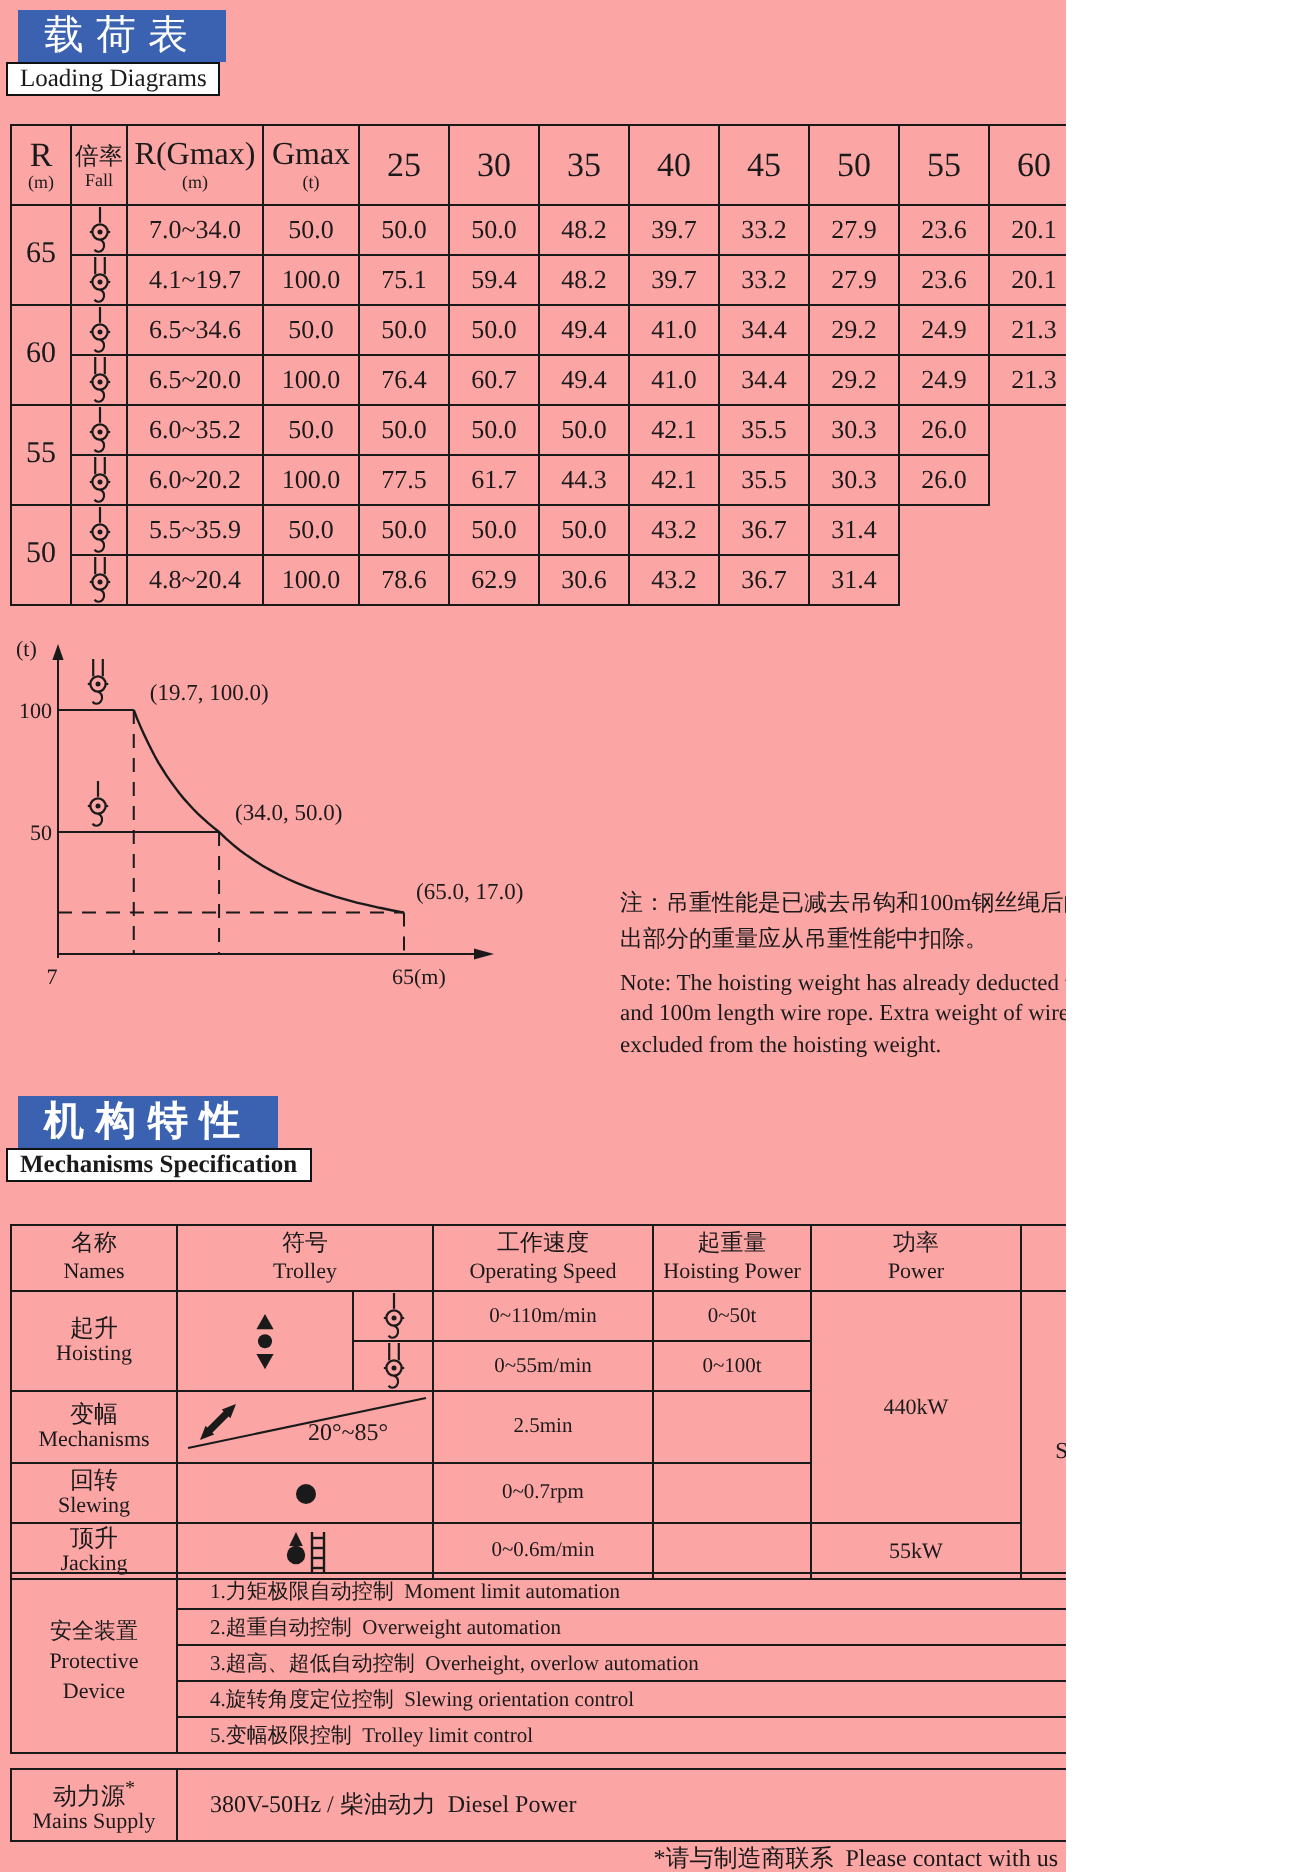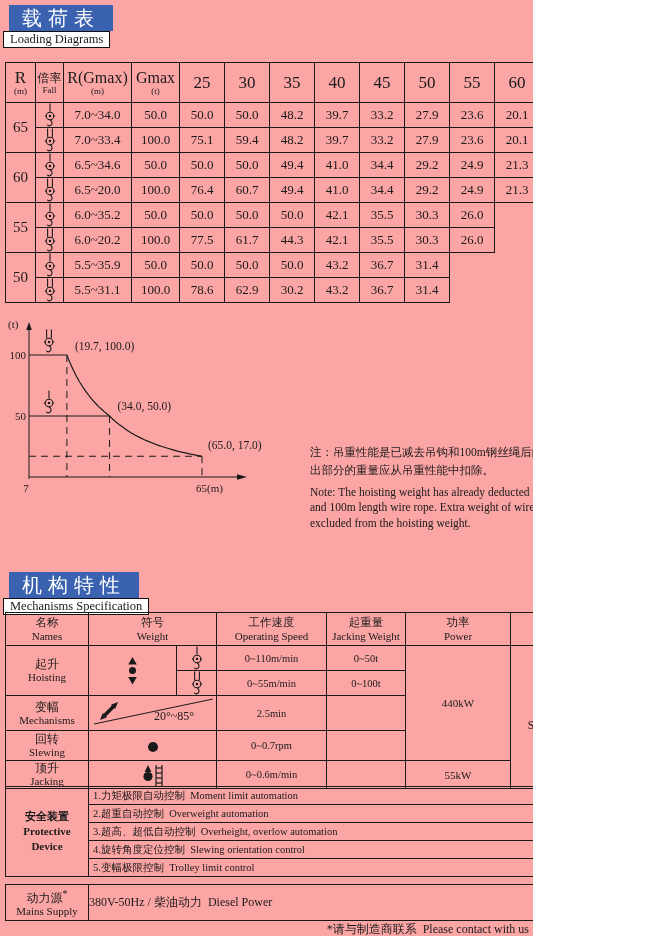--- a/index.html
+++ b/index.html
@@ -34,26 +34,26 @@
   .mech-table{position:absolute;left:5px;top:612px;width:608px;}
   .mech-table .mh-cn{font-size:11.5px;line-height:15px;}
   .mech-table .mh-en{font-size:11px;line-height:13px;text-align:center;}
   .mname .cn{font-size:12px;line-height:14px;display:block;}
   .mname .en{font-size:11px;line-height:13px;display:block;}
   .spd{font-size:10.5px;}
   .pwr{font-size:11px;}
   .note-cell{font-size:11.5px;line-height:16px;}
   
   .prot-table{position:absolute;left:5px;top:786px;width:608px;}
-  .prot-table .pitem{text-align:left;font-size:10.5px;padding-left:4px;white-space:pre;}
-  .prot-table .mname{font-size:11px;line-height:15px;font-weight:bold;}
+  .prot-table .pitem{text-align:left;font-size:10.5px;padding-left:16px;white-space:pre;}
+  .prot-table .mname{font-size:11px;line-height:15px;}
   
   .mains-table{position:absolute;left:5px;top:884px;width:608px;}
   .mains-table .mname{font-size:11.5px;line-height:15px;}
-  .mains-table .mval{text-align:left;font-size:12px;padding-left:0;white-space:pre;}
+  .mains-table .mval{text-align:left;font-size:12px;padding-left:16px;white-space:pre;}
   
   .footer{position:absolute;right:4px;top:921px;font-size:12px;white-space:pre;}
 </style>
 </head>
 <body>
 
 <div class="page">
 
   <div class="badge" style="top:5px;">
     <span class="badge-cn">载荷表</span>
@@ -129,21 +129,21 @@
         <tr style="height:24px">
           <td><svg width="14" height="24" viewBox="0 0 14 24" style="vertical-align:middle">
               <line x1="4.6" y1="0.5" x2="4.6" y2="9.2" stroke="#1a1a1a" stroke-width="1.1" fill="none"></line>
               <line x1="9.4" y1="0.5" x2="9.4" y2="9.2" stroke="#1a1a1a" stroke-width="1.1" fill="none"></line>
               <circle cx="7" cy="13" r="3.8" stroke="#1a1a1a" stroke-width="1.1" fill="none"></circle>
               <circle cx="7" cy="13" r="1.25" fill="#1a1a1a"></circle>
               <line x1="1.9" y1="13" x2="3.2" y2="13" stroke="#1a1a1a" stroke-width="1.1" fill="none"></line>
               <line x1="10.8" y1="13" x2="12.1" y2="13" stroke="#1a1a1a" stroke-width="1.1" fill="none"></line>
               <path d="M7 16.9 C 9.1 17.7 9.7 20.1 8.3 21.9 C 7.1 23.3 5.1 23.1 4.3 21.8" stroke="#1a1a1a" stroke-width="1.1" fill="none"></path>
             </svg></td>
-          <td class="val">7.0~33.4</td>
+          <td class="val">4.1~19.7</td>
           <td class="val">100.0</td>
           <td class="val">75.1</td>
           <td class="val">59.4</td>
           <td class="val">48.2</td>
           <td class="val">39.7</td>
           <td class="val">33.2</td>
           <td class="val">27.9</td>
           <td class="val">23.6</td>
           <td class="val">20.1</td>
           <td class="val">17.0</td>
@@ -252,25 +252,25 @@
         <tr style="height:24px">
           <td><svg width="14" height="24" viewBox="0 0 14 24" style="vertical-align:middle">
               <line x1="4.6" y1="0.5" x2="4.6" y2="9.2" stroke="#1a1a1a" stroke-width="1.1" fill="none"></line>
               <line x1="9.4" y1="0.5" x2="9.4" y2="9.2" stroke="#1a1a1a" stroke-width="1.1" fill="none"></line>
               <circle cx="7" cy="13" r="3.8" stroke="#1a1a1a" stroke-width="1.1" fill="none"></circle>
               <circle cx="7" cy="13" r="1.25" fill="#1a1a1a"></circle>
               <line x1="1.9" y1="13" x2="3.2" y2="13" stroke="#1a1a1a" stroke-width="1.1" fill="none"></line>
               <line x1="10.8" y1="13" x2="12.1" y2="13" stroke="#1a1a1a" stroke-width="1.1" fill="none"></line>
               <path d="M7 16.9 C 9.1 17.7 9.7 20.1 8.3 21.9 C 7.1 23.3 5.1 23.1 4.3 21.8" stroke="#1a1a1a" stroke-width="1.1" fill="none"></path>
             </svg></td>
-          <td class="val">5.5~31.1</td>
+          <td class="val">4.8~20.4</td>
           <td class="val">100.0</td>
           <td class="val">78.6</td>
           <td class="val">62.9</td>
-          <td class="val">30.2</td>
+          <td class="val">30.6</td>
           <td class="val">43.2</td>
           <td class="val">36.7</td>
           <td class="val">31.4</td>
         </tr>
       </tbody>
     </table>
 
   <div class="chart-wrap" id="chart-wrap"><svg width="330" height="198" viewBox="0 0 330 198">
         <line x1="27" y1="165" x2="27" y2="15" stroke="#1a1a1a" stroke-width="1"></line>
         <polygon points="27,8 24.2,16 29.8,16" fill="#1a1a1a"></polygon>
@@ -308,21 +308,21 @@
         <text x="72.88103448275862" y="36" font-size="11.5" fill="#1a1a1a">(19.7, 100.0)</text>
         <text x="115.5344827586207" y="96" font-size="11.5" fill="#1a1a1a">(34.0, 50.0)</text>
         <text x="206" y="135.26" font-size="11.5" fill="#1a1a1a">(65.0, 17.0)</text>
       </svg></div>
 
   <div class="notes">
     <div class="note-cn">注：吊重性能是已减去吊钩和100m钢丝绳后的净吊重，钢丝绳超出部分的重量应从吊重性能中扣除。</div>
     <div class="note-en">Note: The hoisting weight has already deducted the weights of hook and 100m length wire rope. Extra weight of wire rope shall be excluded from the hoisting weight.</div>
   </div>
 
-  <div class="badge" style="top:572px;">
+  <div class="badge" style="top:548px;font-weight:bold;">
     <span class="badge-cn">机构特性</span>
     <span class="badge-en">Mechanisms Specification</span>
   </div>
 
   <table class="mech-table" id="mech-table">
       <colgroup>
         <col style="width:83px">
         <col style="width:88px">
         <col style="width:40px">
         <col style="width:110px">
@@ -331,29 +331,29 @@
         <col style="width:103px">
       </colgroup>
       <tbody>
         <tr style="height:33px">
           <th>
             <div class="mh-cn">名称</div>
             <div class="mh-en">Names</div>
           </th>
           <th colspan="2">
             <div class="mh-cn">符号</div>
-            <div class="mh-en">Weight</div>
+            <div class="mh-en">Trolley</div>
           </th>
           <th>
             <div class="mh-cn">工作速度</div>
             <div class="mh-en">Operating Speed</div>
           </th>
           <th>
             <div class="mh-cn">起重量</div>
-            <div class="mh-en">Jacking Weight</div>
+            <div class="mh-en">Hoisting Power</div>
           </th>
           <th>
             <div class="mh-cn">功率</div>
             <div class="mh-en">Power</div>
           </th>
           <th>
             <div class="mh-cn">备注</div>
             <div class="mh-en">Note</div>
           </th>
         </tr>

